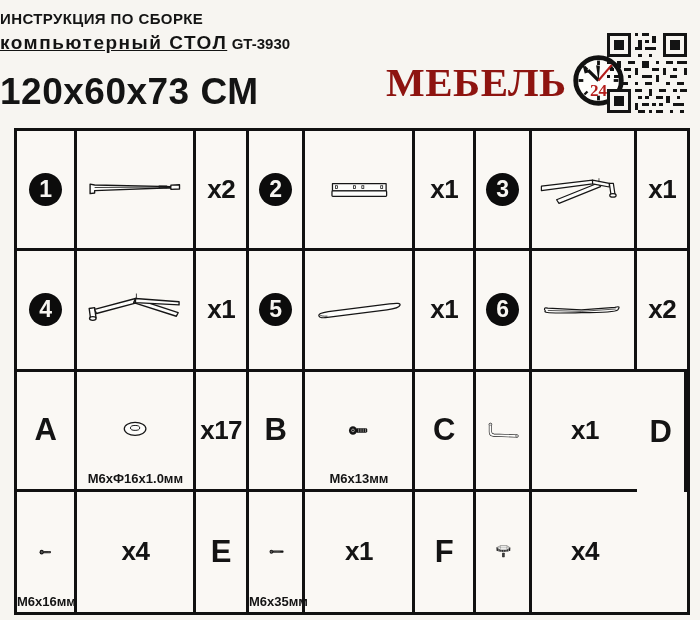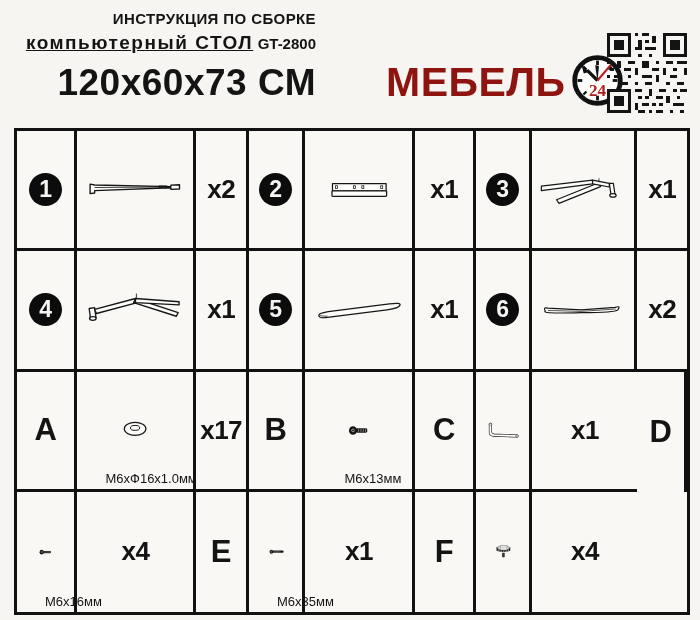--- a/index.html
+++ b/index.html
@@ -6,30 +6,30 @@
   body{
     width:700px;height:620px;overflow:hidden;
     background:#f7f5f1;
     font-family:"Liberation Sans",sans-serif;
     color:#141414;
     position:relative;
   }
   .page{position:absolute;inset:0;}
 
   
-  .title-block{position:absolute;left:0;top:10px;width:316px;text-align:right;}
+  .title-block{position:absolute;left:0;top:10px;width:316px;text-align:left;}
   .t1{font-size:15px;font-weight:800;letter-spacing:.4px;}
   .t2{margin-top:5px;font-weight:800;}
   .t2 .product{font-size:19px;letter-spacing:1.5px;text-decoration:underline;}
   .t2 .model{font-size:15px;letter-spacing:0;}
-  .t3{margin-top:8px;font-size:37px;font-weight:700;letter-spacing:.5px;}
+  .t3{margin-top:17px;font-size:37px;font-weight:700;letter-spacing:.5px;}
 
   .brand{position:absolute;left:386px;top:56px;display:flex;align-items:center;}
   .brand-name{
-    font-family:Liberation Sans, sans-serif;font-weight:800;
+    font-family:Liberation Serif, serif;font-weight:800;
     font-size:41px;line-height:1;color:#8e1410;letter-spacing:.5px;
   }
   .clock{margin-left:3px;margin-top:-4px;}
 
   .qr{position:absolute;left:603px;top:29px;}
 
   
   .parts-table{
     position:absolute;left:14px;top:128px;width:676px;height:487px;
     display:grid;box-sizing:border-box;
@@ -47,37 +47,37 @@
 
   .badge{
     width:33px;height:33px;border-radius:50%;background:#0c0c0c;
     color:#f7f5f1;font-size:23px;font-weight:800;
     display:flex;align-items:center;justify-content:center;
   }
   .letter{font-size:31px;font-weight:800;}
   .qty{font-size:26px;font-weight:800;letter-spacing:-.5px;}
   .caption{
     position:absolute;left:0;right:0;bottom:3px;text-align:center;
-    font-size:13px;font-weight:400;white-space:nowrap;padding-left:28px;
+    font-size:13px;font-weight:700;white-space:nowrap;
   }
   .img-cell svg{display:block;width:94%;height:auto;}
   .img-cell.hw svg{width:64%;}
   .part{fill:#fdfdfb;stroke:#161616;stroke-width:1.5;stroke-linejoin:round;}
   .thin{stroke:#161616;stroke-width:.9;fill:none;}
 </style>
 </head>
 <body>
 
 <div class="page">
 
   <div class="title-block">
     <div class="t1">ИНСТРУКЦИЯ ПО СБОРКЕ</div>
     <div class="t2">
       <span class="product">компьютерный СТОЛ</span>
-      <span class="model">GT-2800</span>
+      <span class="model">GT-3930</span>
     </div>
     <div class="t3">120x60x73 СМ</div>
   </div>
 
   <div class="brand">
     <span class="brand-name">МЕБЕЛЬ</span>
     <svg class="clock" width="57" height="57" viewBox="0 0 60 60">
       <circle cx="30" cy="30" r="24" fill="#fdfdfb" stroke="#111" stroke-width="5"></circle>
       <line x1="30" y1="9" x2="30" y2="14" stroke="#111" stroke-width="3"></line>
       <line x1="30" y1="46" x2="30" y2="51" stroke="#111" stroke-width="3"></line>

